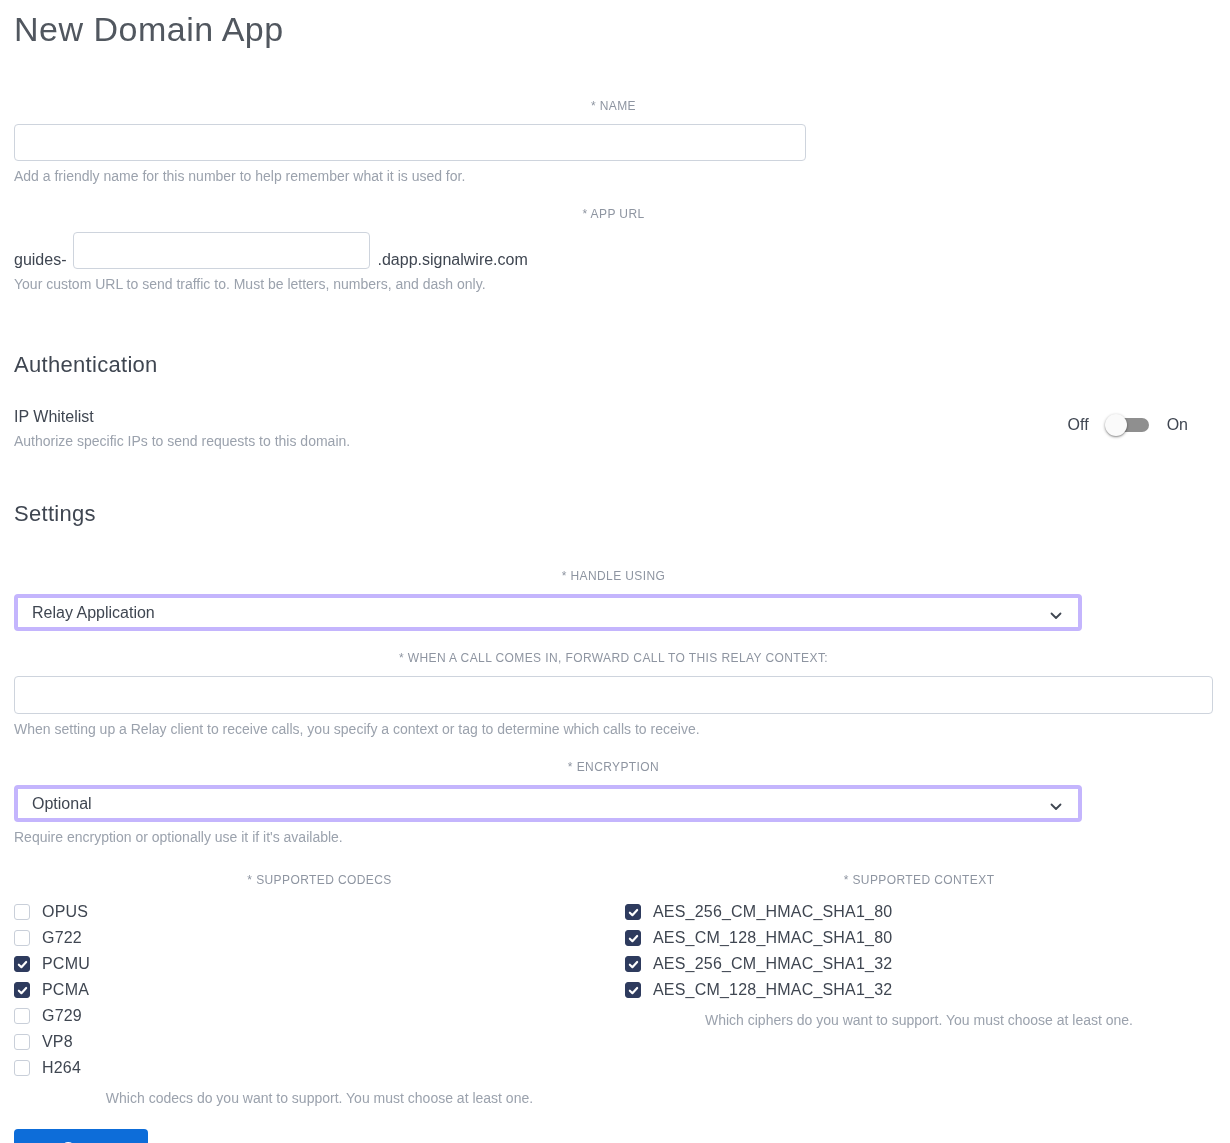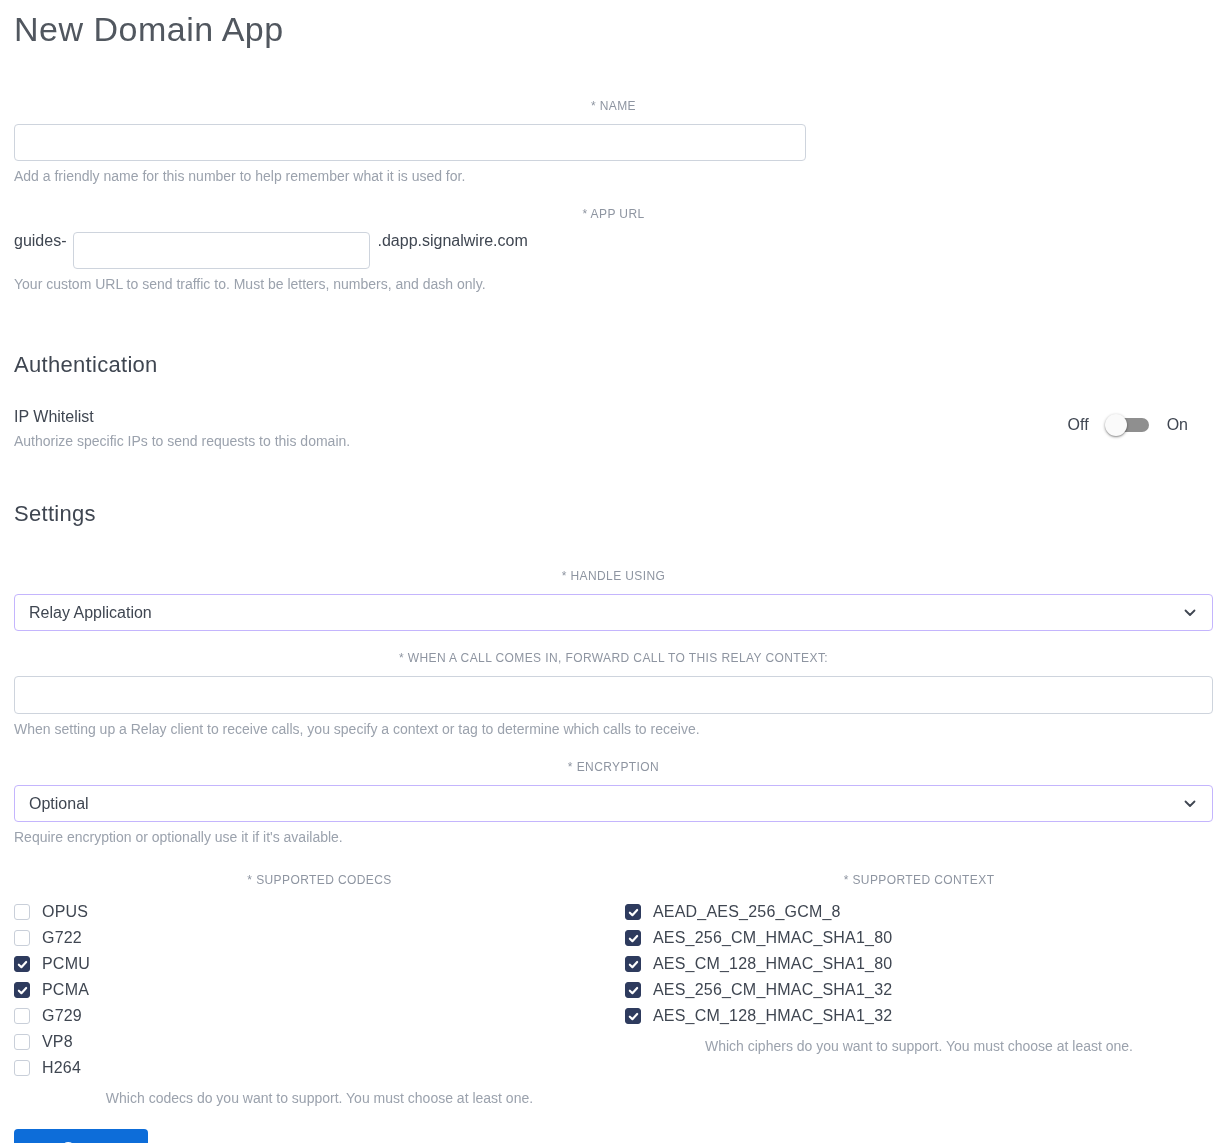--- a/index.html
+++ b/index.html
@@ -39,21 +39,21 @@
     background: #fff;
     font-family: inherit;
     font-size: 16px;
     color: #3f4651;
     padding: 0 12px;
     outline: none;
   }
   .name-input { width: 792px; }
   .group { margin-bottom: 23px; }
   .group-lg { margin-bottom: 60px; }
-  .url-row { display: flex; align-items: flex-start; }
+  .url-row { display: flex; align-items: flex-end; }
   .url-prefix, .url-suffix { font-size: 16px; color: #3f4651; }
   .url-input { width: 297px; margin-left: 7px; }
   .url-suffix { margin-left: 7px; }
   .section-heading {
     font-size: 22px;
     font-weight: 400;
     color: #3f4651;
     letter-spacing: 0.3px;
   }
   .auth-heading { margin-bottom: 30px; }
@@ -71,23 +71,23 @@
   }
   .switch-knob {
     position: absolute; left: 0; top: 1px;
     width: 22px; height: 22px;
     background: #fafafa;
     border-radius: 50%;
     box-shadow: 0 1px 3px rgba(0,0,0,0.4), 0 1px 1px rgba(0,0,0,0.14);
   }
   .select {
     position: relative;
-    width: 1199px;
+    width: 1068px;
     height: 37px;
-    border: 1px solid #c4b5fd;
+    border: 4px solid #c4b5fd;
     border-radius: 4px;
     background: #fff;
     display: flex;
     align-items: center;
     padding: 0 14px;
     font-size: 16px;
     color: #3f4651;
     cursor: pointer;
   }
   .select .chevron { position: absolute; right: 14px; top: 10px; }
@@ -249,28 +249,20 @@
   </div>
   <div class="col-right">
     <label class="field-label" style="margin-bottom:12px">* SUPPORTED CONTEXT</label>
     <div id="cipher-list">
         <label class="check-row">
           <span class="checkbox checked">
             <svg width="11" height="11" viewBox="0 0 12 12">
               <path d="M2 6.2 L4.8 9 L10 3.2" fill="none" stroke="#ffffff" stroke-width="2.3" stroke-linecap="round" stroke-linejoin="round"></path>
             </svg>
           </span>
-          <span class="check-label">AEAD_AES_256_GCM_8</span>
-        </label>
-        <label class="check-row">
-          <span class="checkbox checked">
-            <svg width="11" height="11" viewBox="0 0 12 12">
-              <path d="M2 6.2 L4.8 9 L10 3.2" fill="none" stroke="#ffffff" stroke-width="2.3" stroke-linecap="round" stroke-linejoin="round"></path>
-            </svg>
-          </span>
           <span class="check-label">AES_256_CM_HMAC_SHA1_80</span>
         </label>
         <label class="check-row">
           <span class="checkbox checked">
             <svg width="11" height="11" viewBox="0 0 12 12">
               <path d="M2 6.2 L4.8 9 L10 3.2" fill="none" stroke="#ffffff" stroke-width="2.3" stroke-linecap="round" stroke-linejoin="round"></path>
             </svg>
           </span>
           <span class="check-label">AES_CM_128_HMAC_SHA1_80</span>
         </label>

